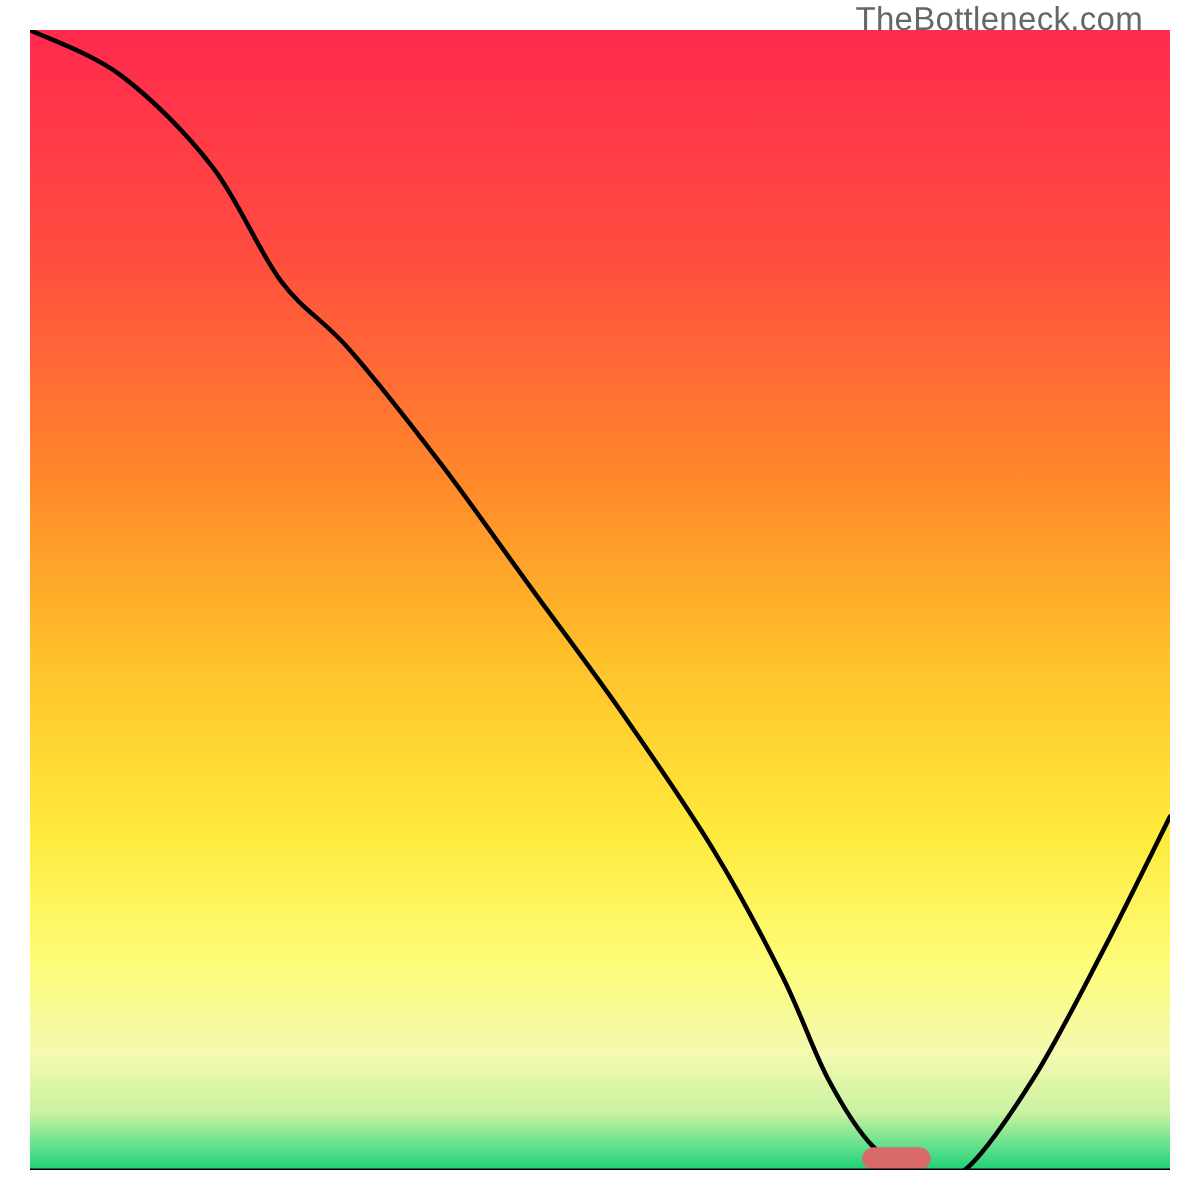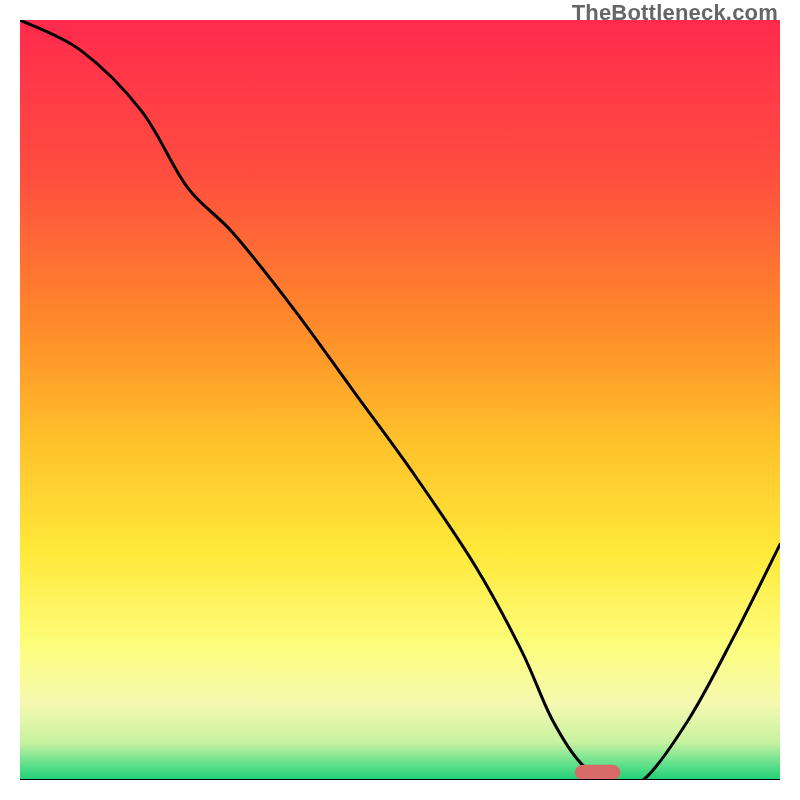--- a/index.html
+++ b/index.html
@@ -19,24 +19,24 @@
   .plot-area {
     position: absolute;
     left: 20px;
     top: 20px;
     width: 760px;
     height: 760px;
   }
   .watermark {
     position: absolute;
     top: 0px;
-    right: 22px;
+    right: 38px;
     font-size: 22px;
     color: #666666;
-    font-weight: 700;
+    font-weight: 400;
     letter-spacing: 0.2px;
     z-index: 10;
   }
   svg {
     display: block;
   }
 </style>
 </head>
 <body>
 

